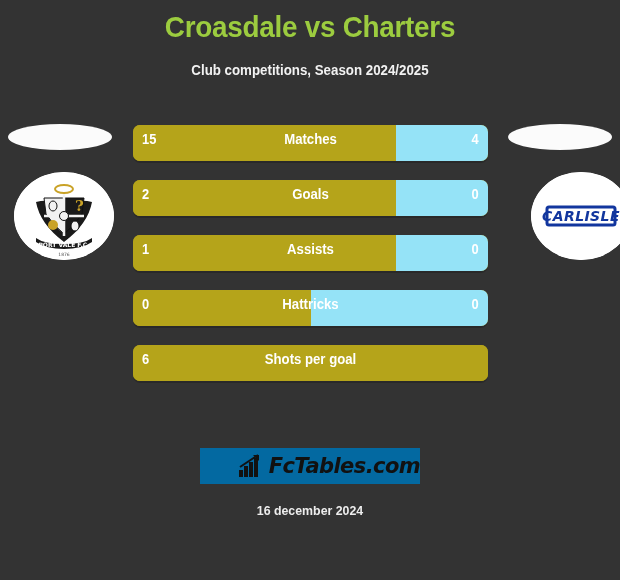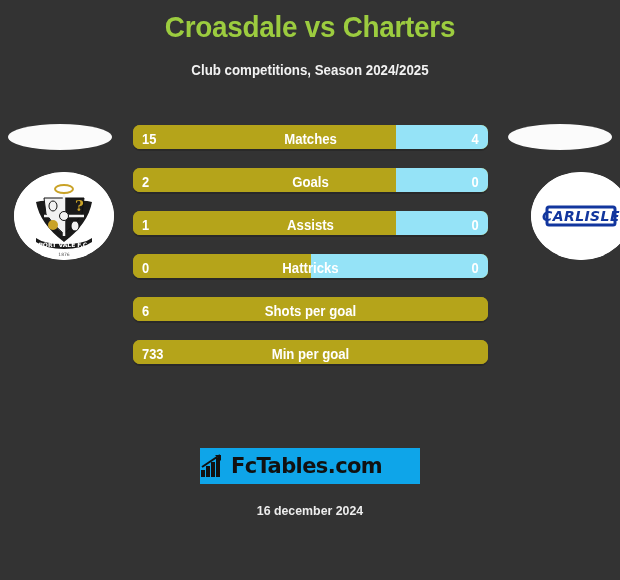--- a/index.html
+++ b/index.html
@@ -70,21 +70,21 @@
 
   
   .rows {
     position: absolute;
     top: 125px;
     left: 133px;
     width: 355px;
   }
   .row {
     position: relative;
-    height: 24px;
+    height: 36px;
     margin-bottom: 19px;
     border-radius: 7px;
     overflow: hidden;
     background: #b5a41a;
     box-shadow: 0 2px 0 rgba(0,0,0,0.18);
   }
   .row .fill-home {
     position: absolute;
     left: 0; top: 0; bottom: 0;
     background: #b5a41a;
@@ -130,24 +130,25 @@
     z-index: 3;
   }
 
   
   .fctables {
     position: absolute;
     top: 448px;
     left: 200px;
     width: 220px;
     height: 36px;
-    background: #0ea5e9;
+    background: #0369a1;
     display: flex;
     align-items: center;
-    justify-content: flex-start;
+    justify-content: flex-end;
+    font-style: italic;
   }
   .fct-inner {
     display: flex;
     align-items: center;
     gap: 5px;
   }
   .fct-text {
     color: #111111;
     font-size: 21px;
     font-weight: bold;
@@ -238,25 +239,20 @@
     <div class="val-away">0</div>
   </div>
 
 
   <div class="row">
     <div class="fill-home" style="width:100%"></div>
     <div class="val-home">6</div>
     <div class="label">Shots per goal</div>
   </div>
 
-  <div class="row">
-    <div class="fill-home" style="width:100%"></div>
-    <div class="val-home">733</div>
-    <div class="label">Min per goal</div>
-  </div>
 
 </div>
 
 <div class="fctables">
   <div class="fct-inner">
     <svg width="26" height="24" viewBox="0 0 26 24">
       <rect x="1" y="16" width="4" height="7" fill="#111111"></rect>
       <rect x="6" y="12" width="4" height="11" fill="#111111"></rect>
       <rect x="11" y="8" width="4" height="15" fill="#111111"></rect>
       <rect x="16" y="4" width="4" height="19" fill="#111111"></rect>

